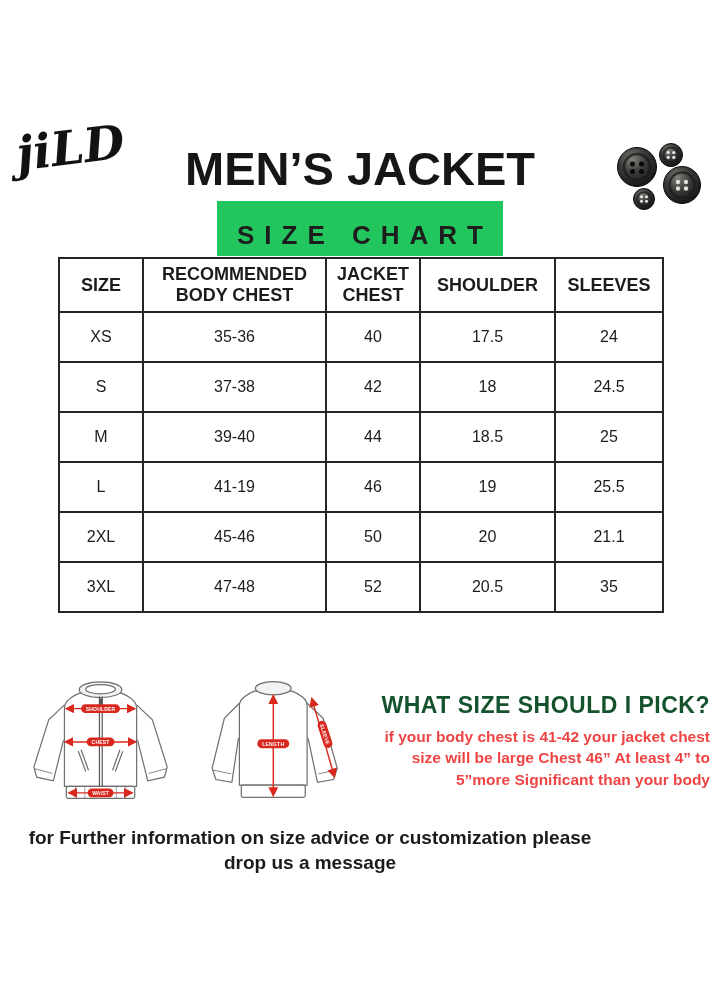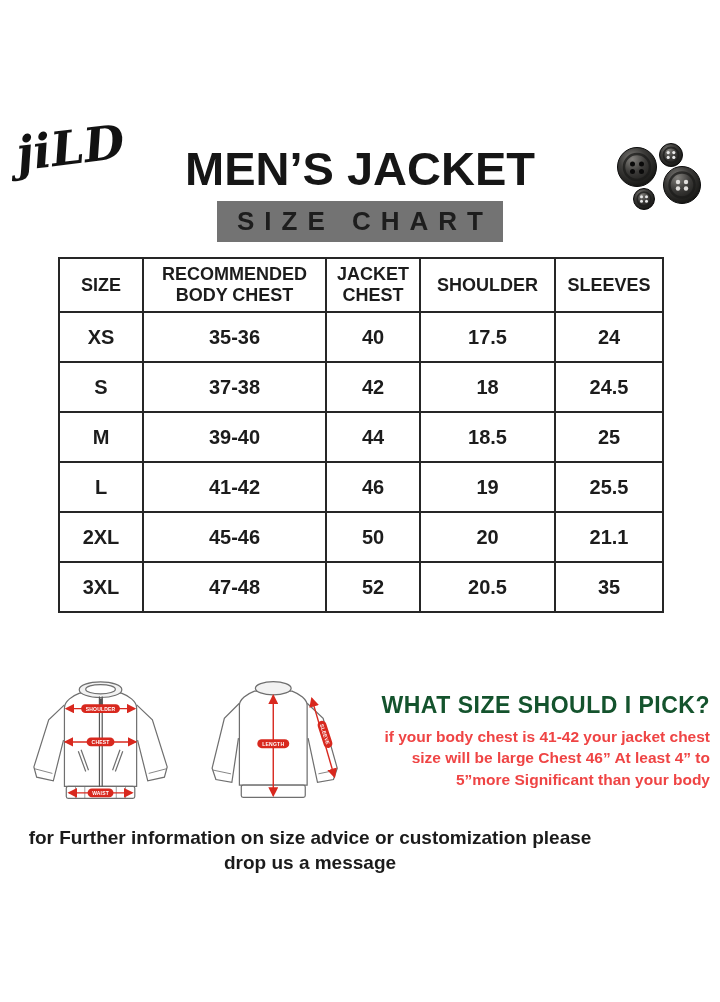--- a/index.html
+++ b/index.html
@@ -12,36 +12,36 @@
     position:absolute;left:16px;top:124px;width:110px;
     font-family:"DejaVu Serif",serif;font-style:italic;font-weight:bold;
     font-size:47px;line-height:1;transform:rotate(-7deg);color:#121212;
   }
   .title{
     position:absolute;left:0;top:141px;width:720px;text-align:center;
     font-size:47px;font-weight:bold;letter-spacing:0px;color:#161616;
   }
   .badge-wrap{position:absolute;left:0;top:201px;width:720px;text-align:center;}
   .badge{
-    display:inline-block;background:#737373;color:#1d1d1d;
+    display:inline-block;background:#22c55e;color:#1d1d1d;
     font-size:26px;font-weight:bold;letter-spacing:10px;
-    padding:5px 10px 5px 20px;
+    padding:19px 10px 5px 20px;
   }
   .buttons-svg{position:absolute;left:606px;top:127px;}
   
   table.size-table{
     position:absolute;left:58px;top:257px;width:604px;
     border-collapse:collapse;table-layout:fixed;
   }
   .size-table th,.size-table td{
     border:2px solid #262626;text-align:center;vertical-align:middle;
     color:#1c1c1c;padding:0 4px;
   }
   .size-table th{height:52px;font-size:18px;font-weight:bold;line-height:1.15;}
-  .size-table td{height:48px;font-size:20px;font-weight:bold;}
+  .size-table td{height:48px;font-size:16px;font-weight:normal;}
   
   .diagrams{position:absolute;left:20px;top:676px;}
   .diagrams svg{display:inline-block;vertical-align:top;}
   .size-help{position:absolute;right:10px;top:692px;width:356px;text-align:right;}
   .size-help h2{margin:0;font-size:23px;font-weight:bold;letter-spacing:0.5px;color:#14532d;}
   .size-help p{margin:7px 0 0 0;font-size:15.5px;line-height:1.38;font-weight:bold;color:#ef4444;}
   
   .footer-note{
     position:absolute;left:0;top:826px;width:620px;text-align:center;
     font-size:19px;font-weight:bold;line-height:1.3;color:#1b1b1b;
@@ -137,21 +137,21 @@
       </tr>
       <tr>
         <td>M</td>
         <td>39-40</td>
         <td>44</td>
         <td>18.5</td>
         <td>25</td>
       </tr>
       <tr>
         <td>L</td>
-        <td>41-42</td>
+        <td>41-19</td>
         <td>46</td>
         <td>19</td>
         <td>25.5</td>
       </tr>
       <tr>
         <td>2XL</td>
         <td>45-46</td>
         <td>50</td>
         <td>20</td>
         <td>21.1</td>

